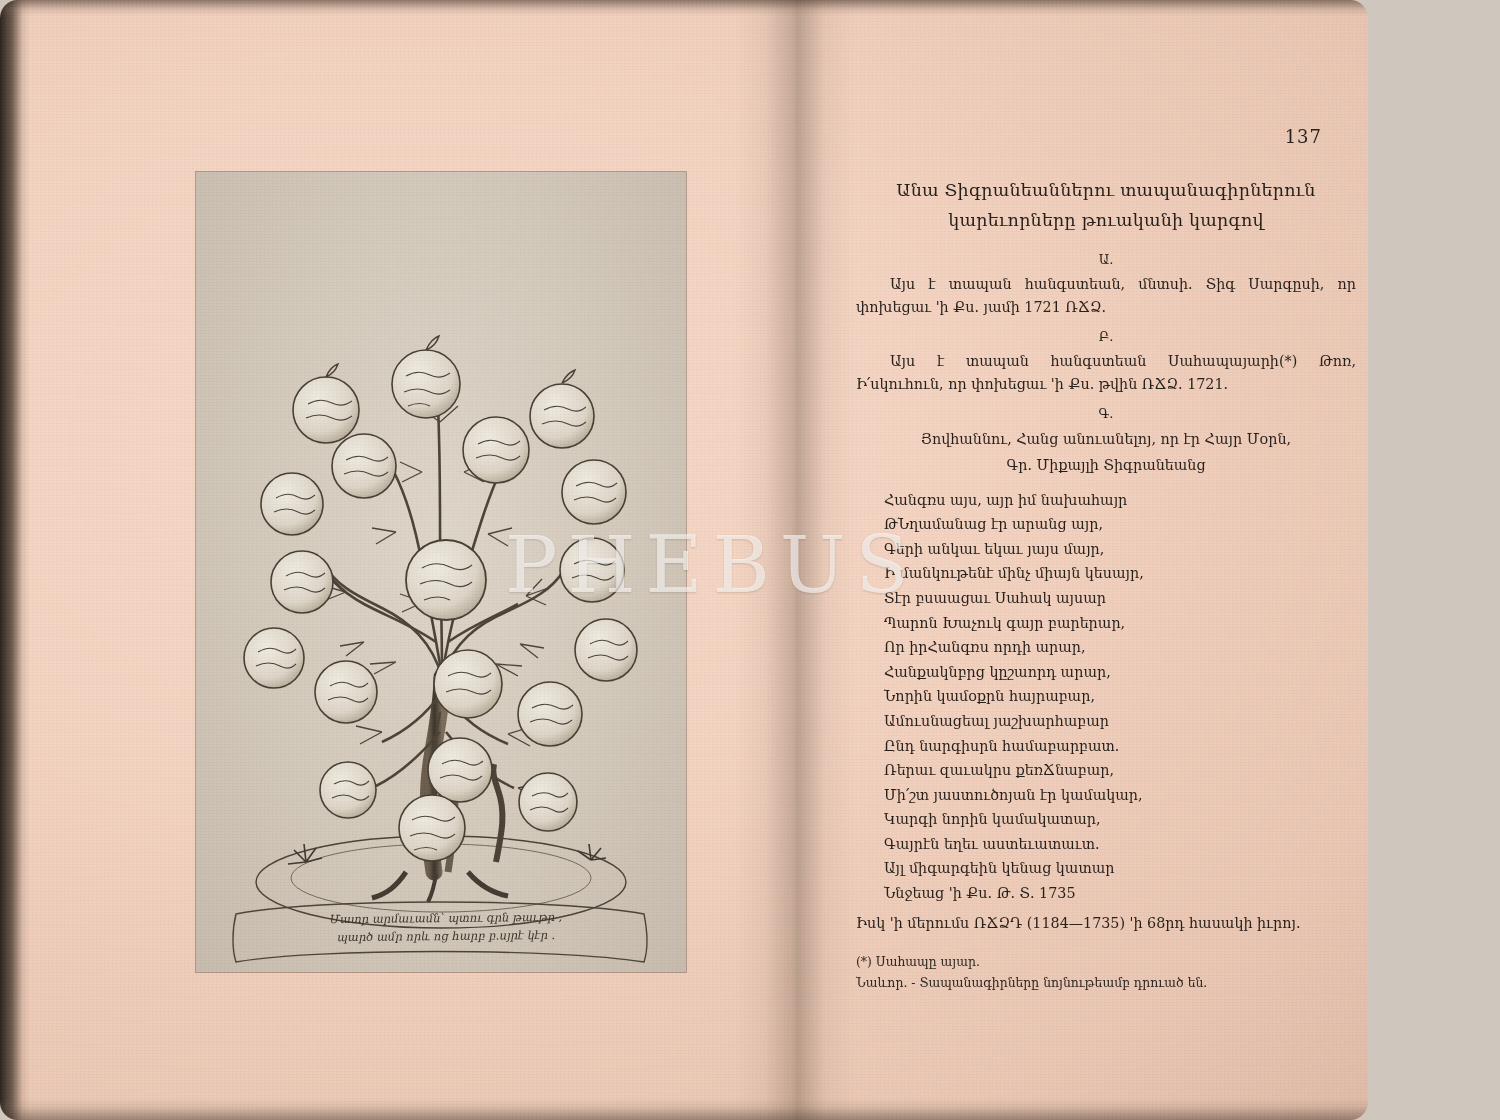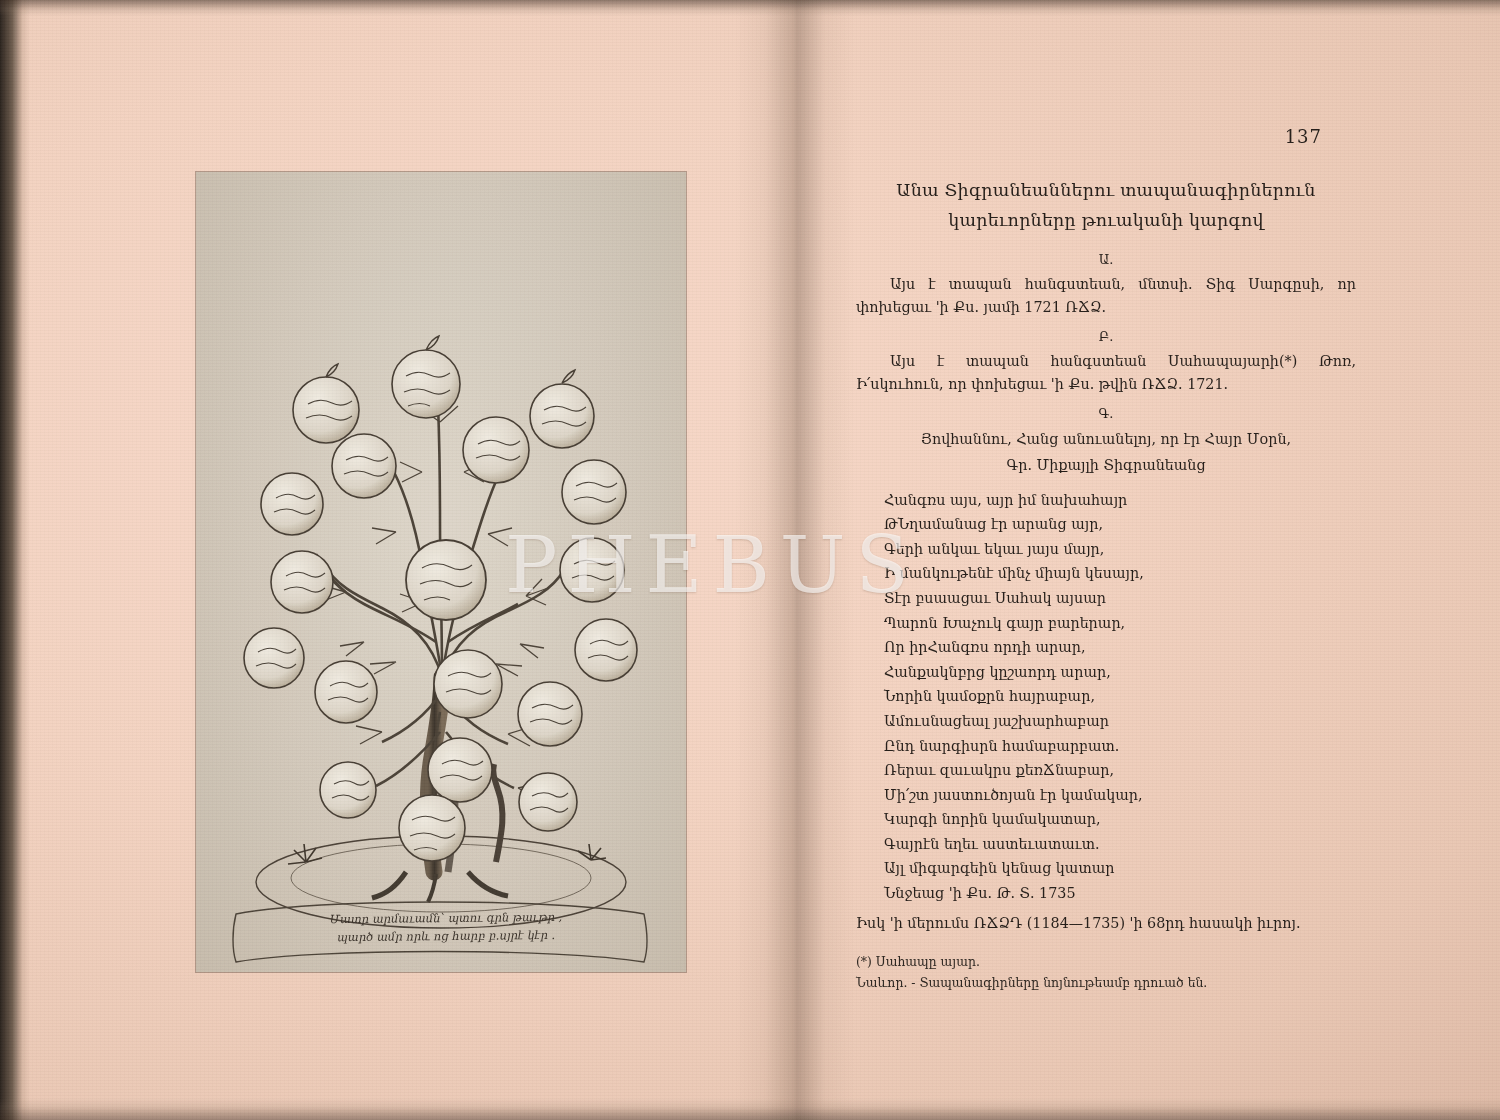--- a/index.html
+++ b/index.html
@@ -2,26 +2,27 @@
 <html><head>
 <meta charset="utf-8">
 <style>
   html, body {
     margin: 0;
     padding: 0;
     background: #cfc7bd;
   }
   .page {
     position: relative;
-    width: 1500px;
+    width: 1368px;
     height: 1120px;
     overflow: hidden;
     background:
       radial-gradient(ellipse at 30% 40%, #f7d9c8 0%, #f3d2c0 40%, #e9c6b2 80%, #dfbaa6 100%);
     font-family: "DejaVu Serif", serif;
+    border-radius: 18px;
   }
   
   .grain {
     position: absolute;
     inset: 0;
     background-image:
       repeating-linear-gradient(0deg, rgba(0,0,0,0.018) 0px, rgba(0,0,0,0.018) 1px, rgba(255,255,255,0.012) 1px, rgba(255,255,255,0.012) 3px),
       repeating-linear-gradient(90deg, rgba(0,0,0,0.012) 0px, rgba(0,0,0,0.012) 1px, rgba(255,255,255,0.01) 1px, rgba(255,255,255,0.01) 4px);
     pointer-events: none;
   }

